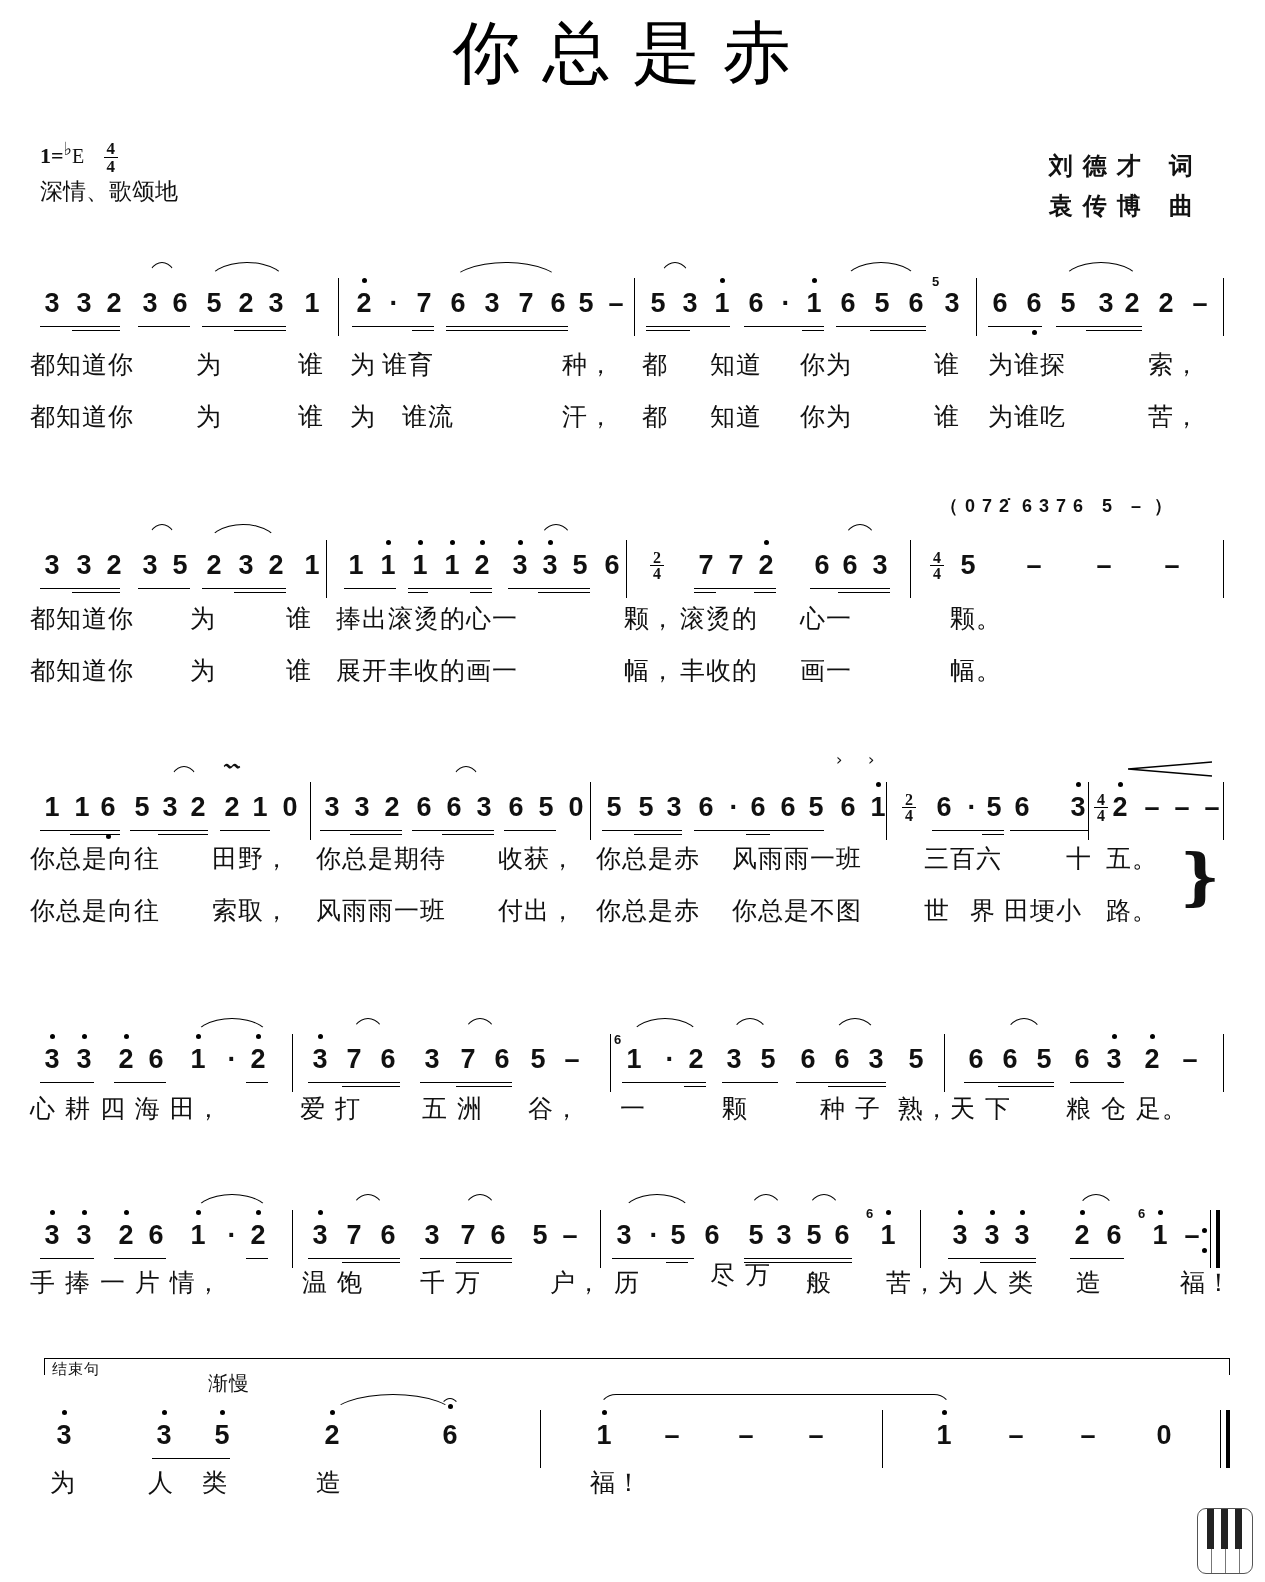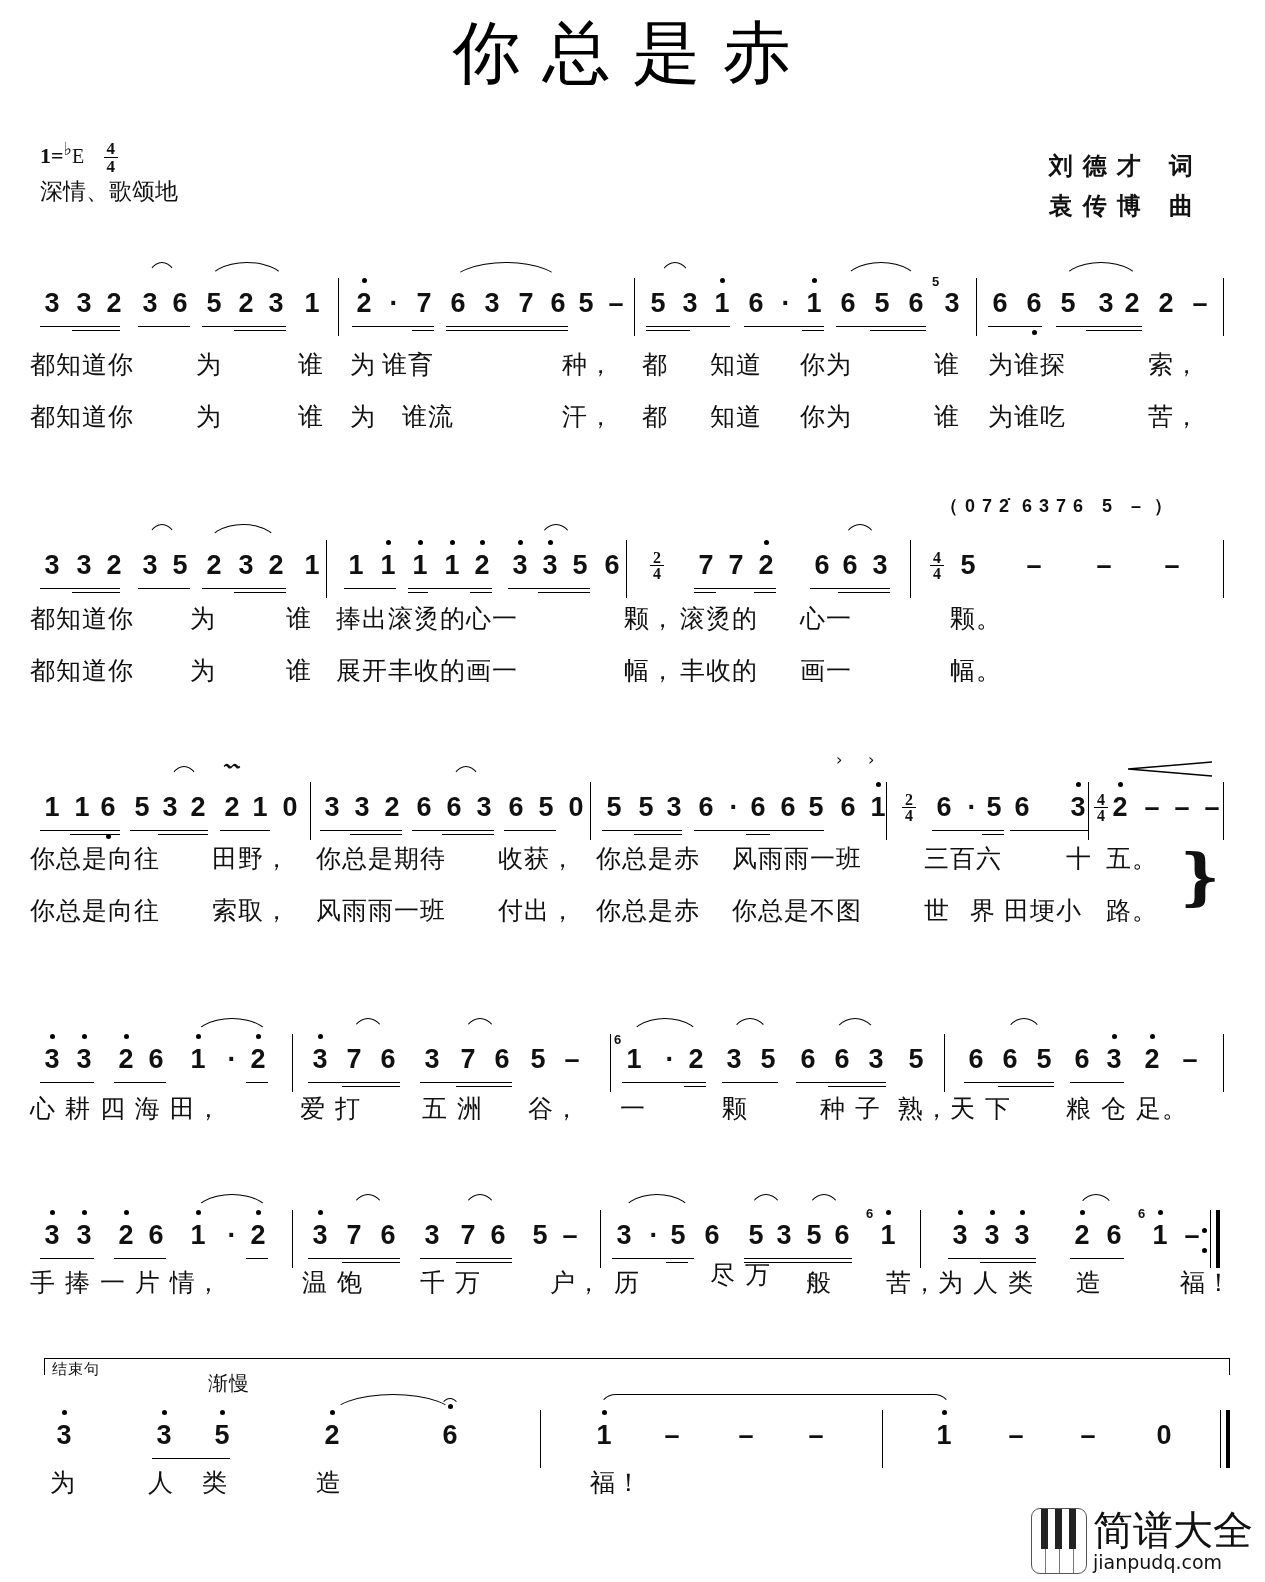--- a/index.html
+++ b/index.html
@@ -514,17 +514,13 @@
 
 <div class="abs logo">
   <div class="piano">
     <div class="w" style="left:13px"></div>
       <div class="w" style="left:27px"></div>
       <div class="w" style="left:41px"></div>
     <div class="k" style="left:9px"></div>
       <div class="k" style="left:23px"></div>
       <div class="k" style="left:37px"></div>
   </div>
-  <div class="logo-text">
-    <div class="logo-cn">简谱大全</div>
-    <div class="logo-url">jianpudq.com</div>
-  </div>
 </div>
 
 </body></html>

